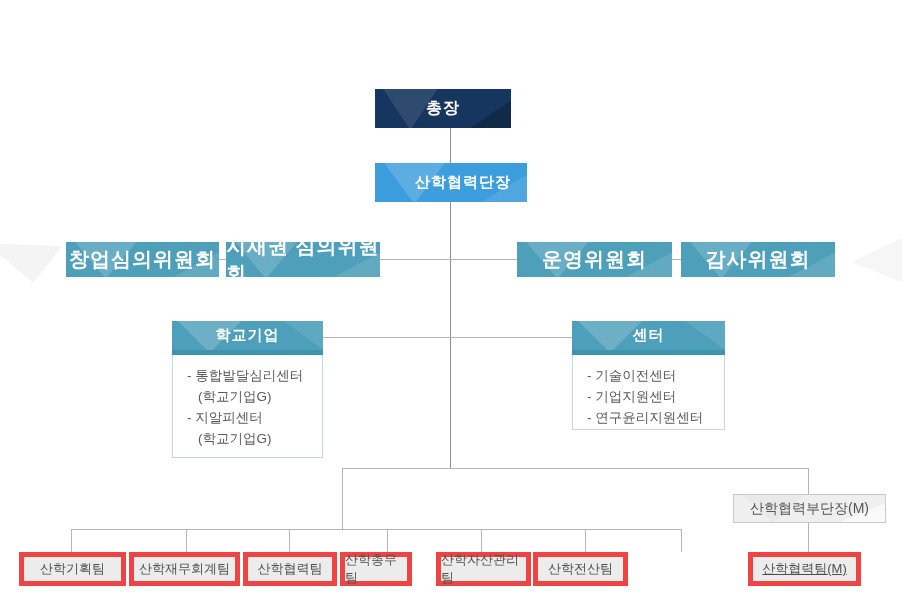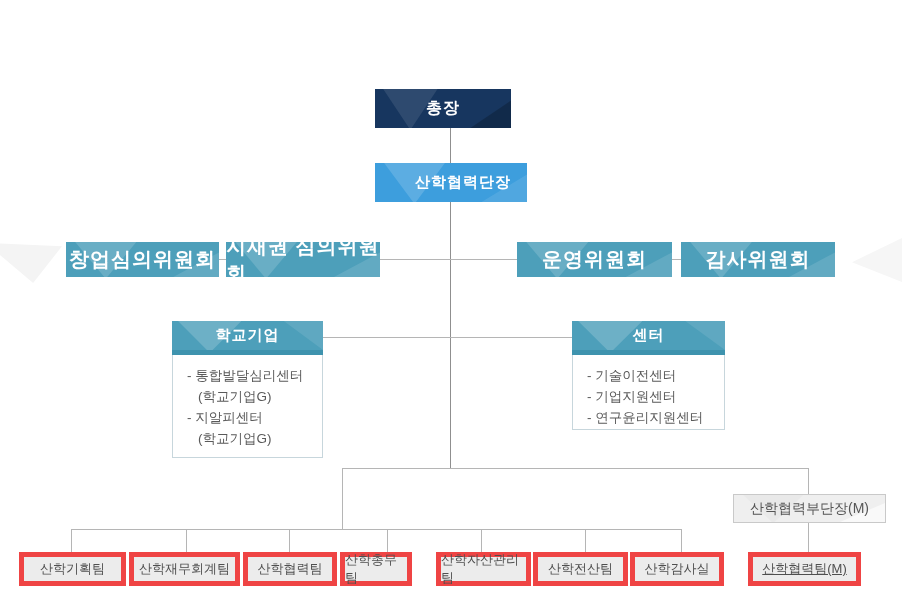--- a/index.html
+++ b/index.html
@@ -148,21 +148,18 @@
   </div>
   <div class="team" style="left:340px;top:552px;width:72px;height:34px;">
     <span>산학총무팀</span>
   </div>
   <div class="team" style="left:436px;top:552px;width:95px;height:34px;">
     <span>산학자산관리팀</span>
   </div>
   <div class="team" style="left:533px;top:552px;width:95px;height:34px;">
     <span>산학전산팀</span>
   </div>
-  <div class="team" style="left:630px;top:552px;width:94px;height:34px;">
-    <span>산학감사실</span>
-  </div>
 
   <div class="team" style="left:748px;top:552px;width:113px;height:34px;text-decoration:underline;">
     <span>산학협력팀(M)</span>
   </div>
 
 </div>
 
 </body></html>

